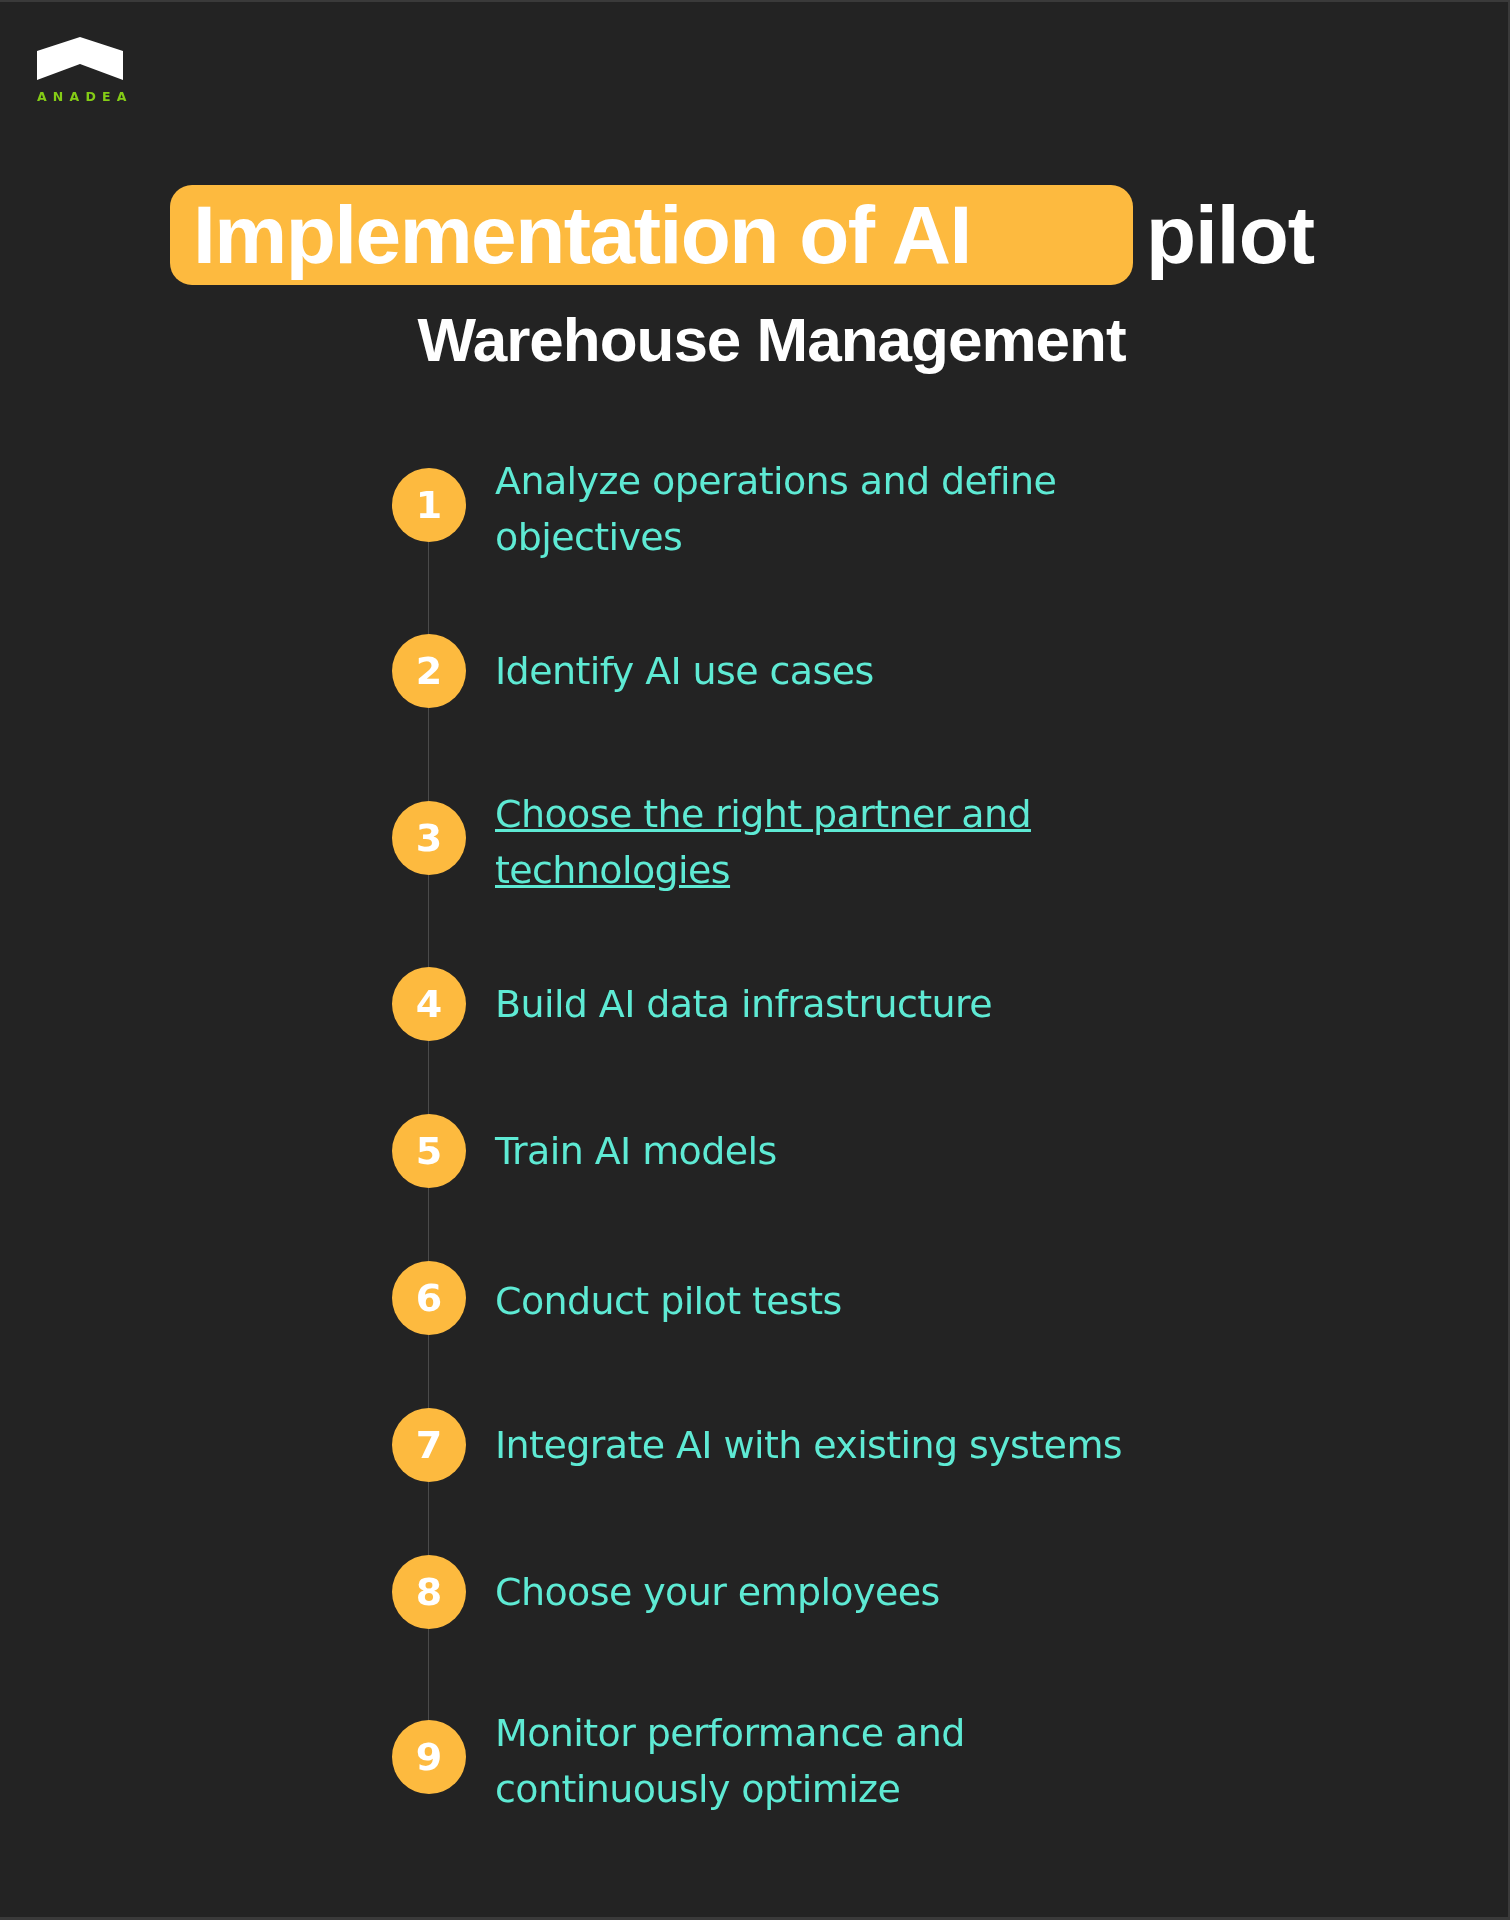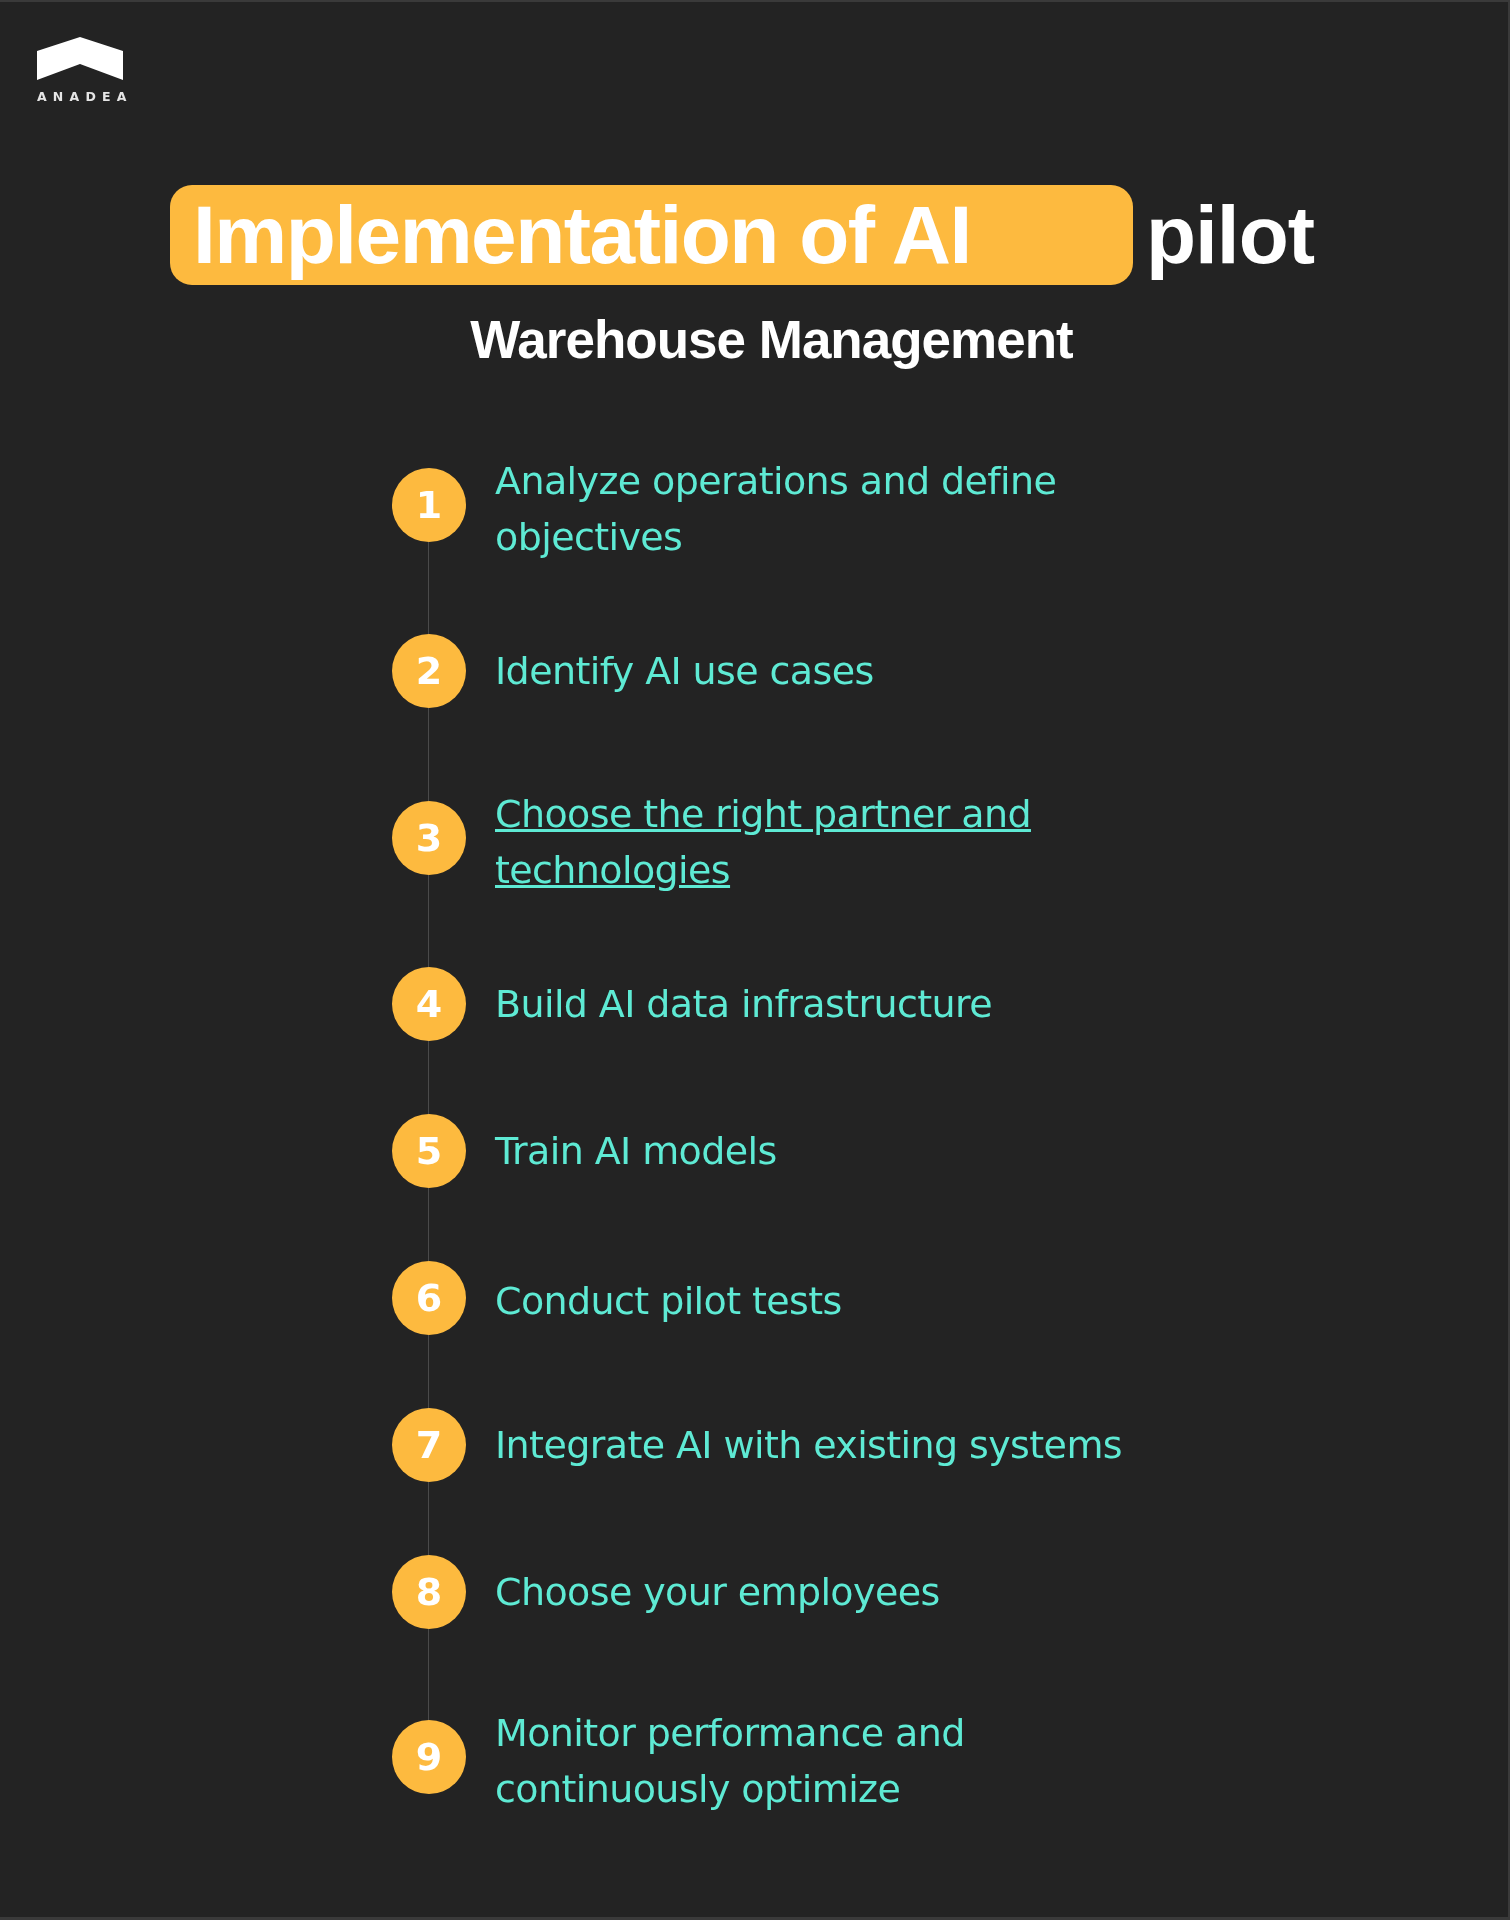--- a/index.html
+++ b/index.html
@@ -9,27 +9,27 @@
     position: relative; overflow: hidden;
     font-family: "Liberation Sans", "DejaVu Sans", sans-serif;
   }
   .frame-top { position: absolute; left: 0; top: 0; width: 1510px; height: 2px; background: #3a3a3a; }
   .frame-right { position: absolute; right: 0; top: 0; width: 2px; height: 1920px; background: #3a3a3a; }
   .frame-bottom { position: absolute; left: 0; bottom: 0; width: 1510px; height: 3px; background: #3a3a3a; }
 
   .logo { position: absolute; left: 37px; top: 37px; width: 88px; }
   .logo svg { display: block; width: 86px; height: 43px; }
   .logo-text {
-    margin-top: 9px; color: #e5e5e5; font-size: 12.5px; letter-spacing: 6.2px;
+    margin-top: 9px; color: #84cc16; font-size: 12.5px; letter-spacing: 6.2px;
     font-weight: 600; font-family: "DejaVu Sans", sans-serif; white-space: nowrap;
   }
 
   .title { position: absolute; left: 0; width: 1510px; top: 180px; text-align: center; color: #ffffff; font-weight: 700; }
   .title-line1 { height: 110px; position: relative; }
-  .title-line2 { height: 100px; font-size: 53px; line-height: 100px; letter-spacing: -1px; margin-left: 33px; }
+  .title-line2 { height: 100px; font-size: 62px; line-height: 100px; letter-spacing: -1px; margin-left: 33px; }
   .hl {
     position: absolute; left: 170px; top: 5px; width: 963px; height: 100px;
     background: #FDBA3F; border-radius: 22px;
   }
   .hl-text {
     position: absolute; left: 193px; top: 0; height: 110px; line-height: 110px;
     font-size: 82px; letter-spacing: -1.5px; color: #ffffff; white-space: nowrap;
   }
   .into-text {
     position: absolute; left: 1146px; top: 0; height: 110px; line-height: 110px;

